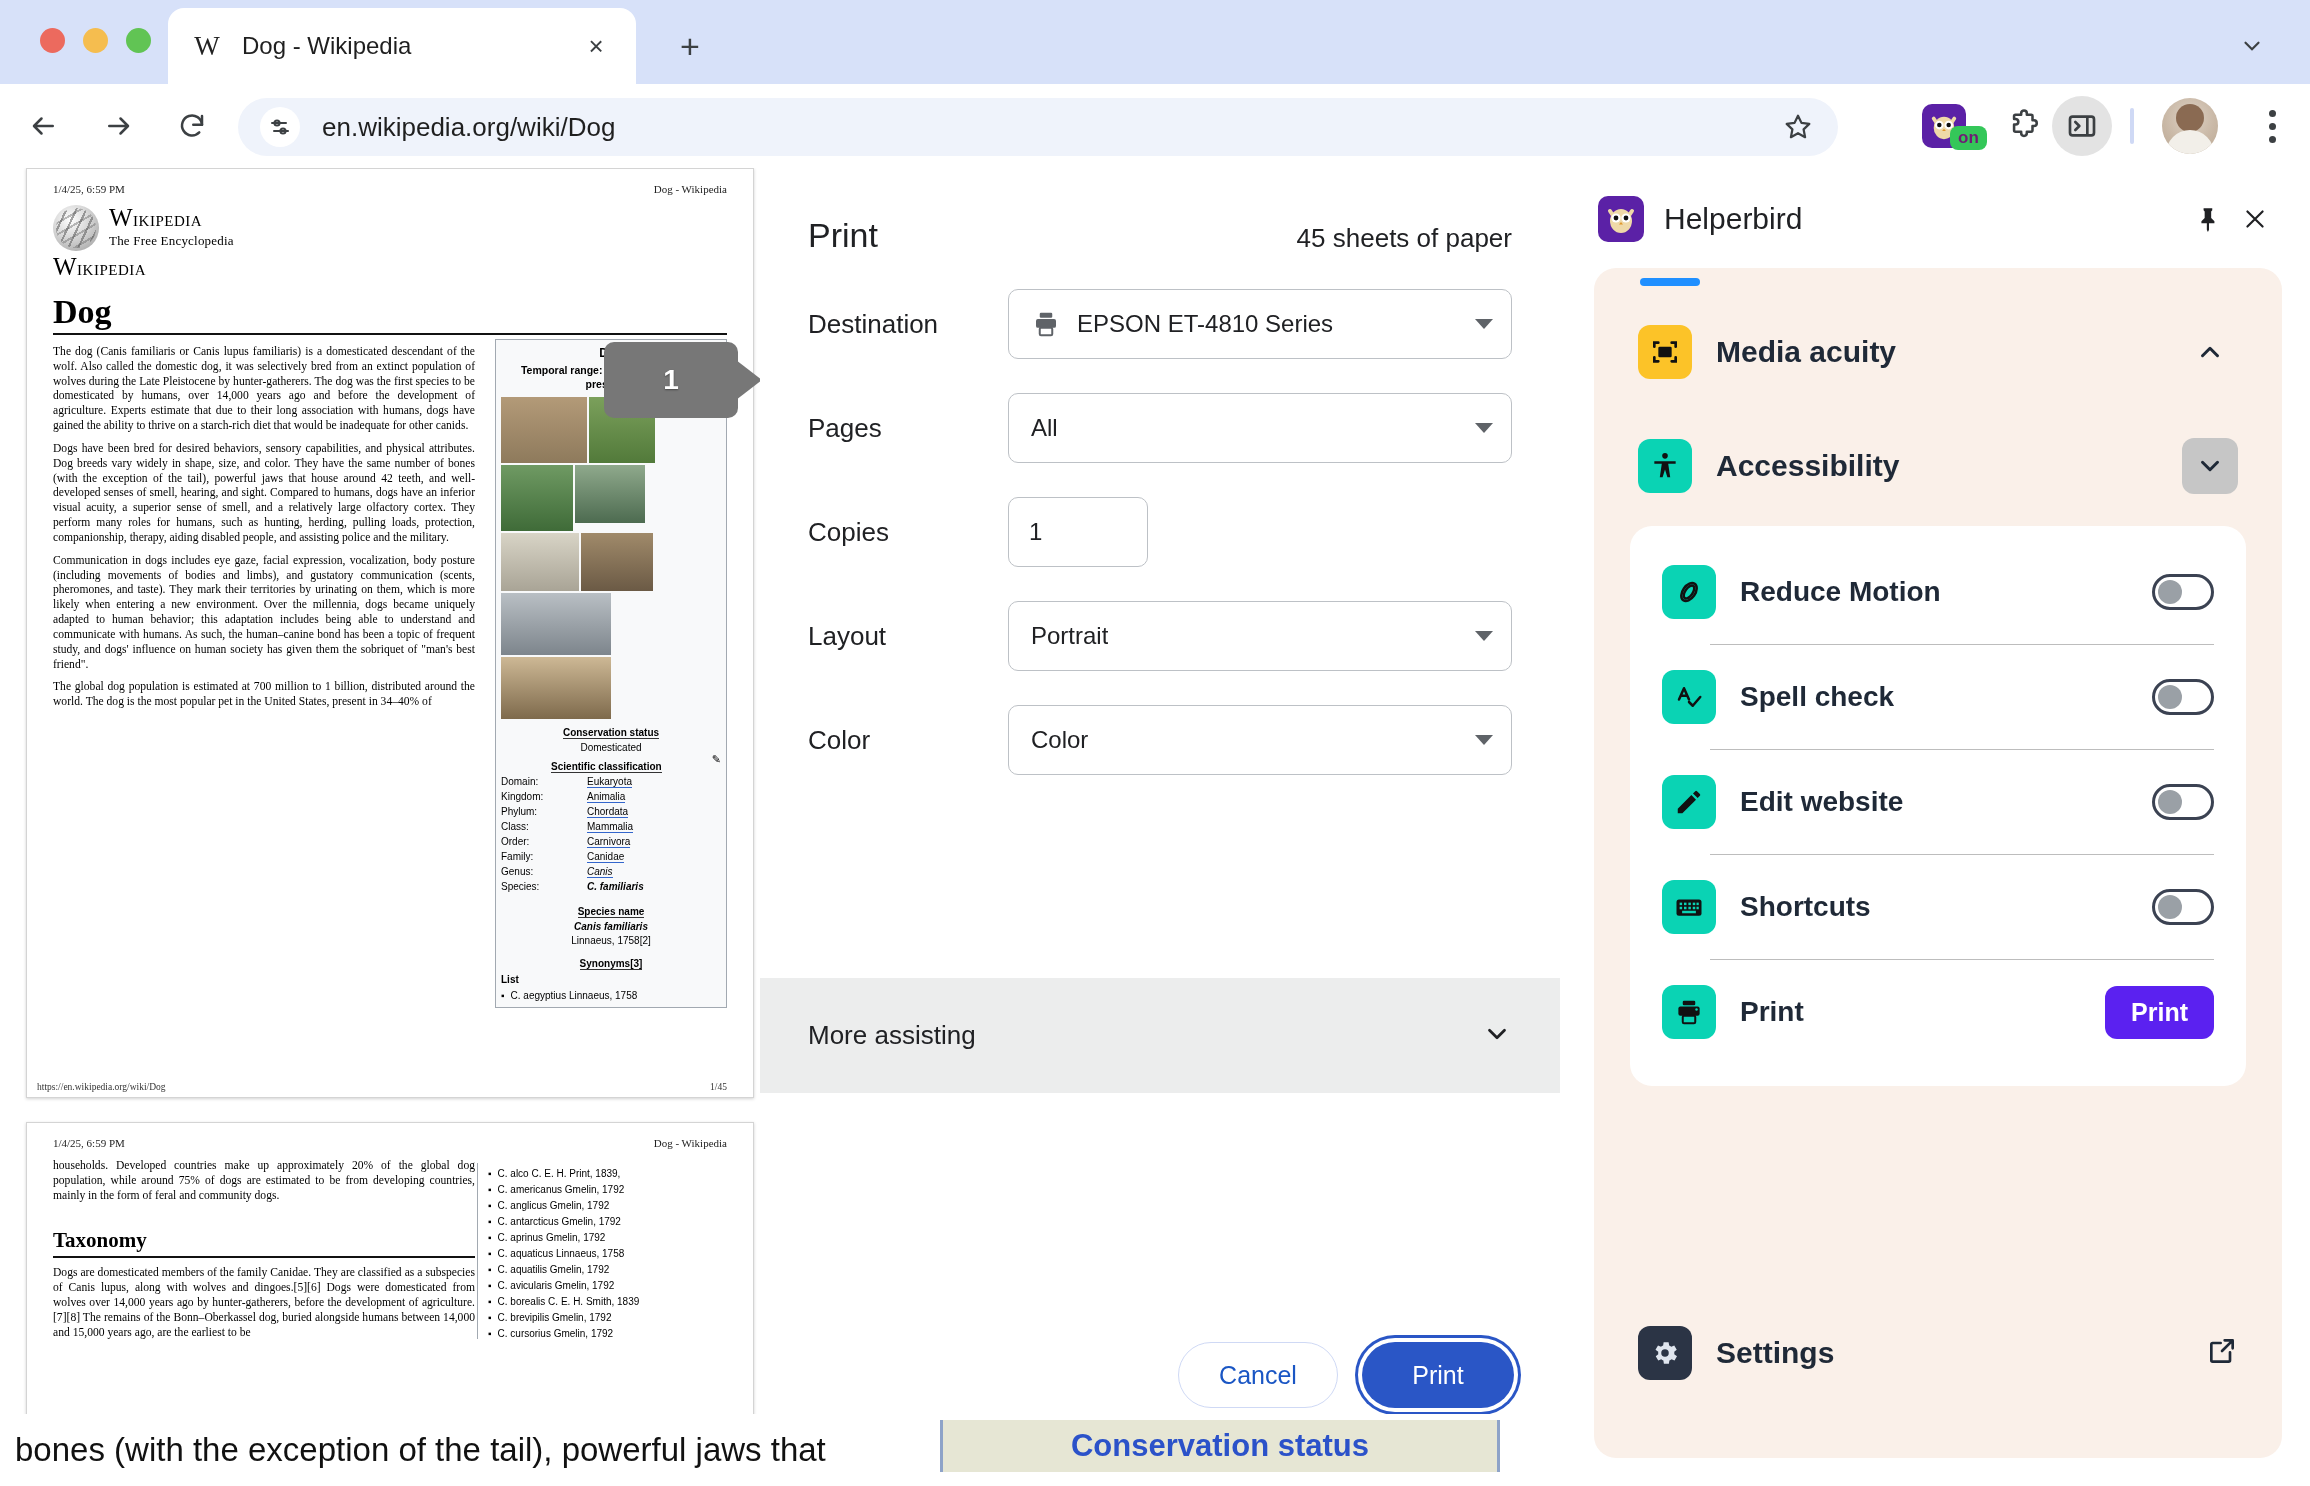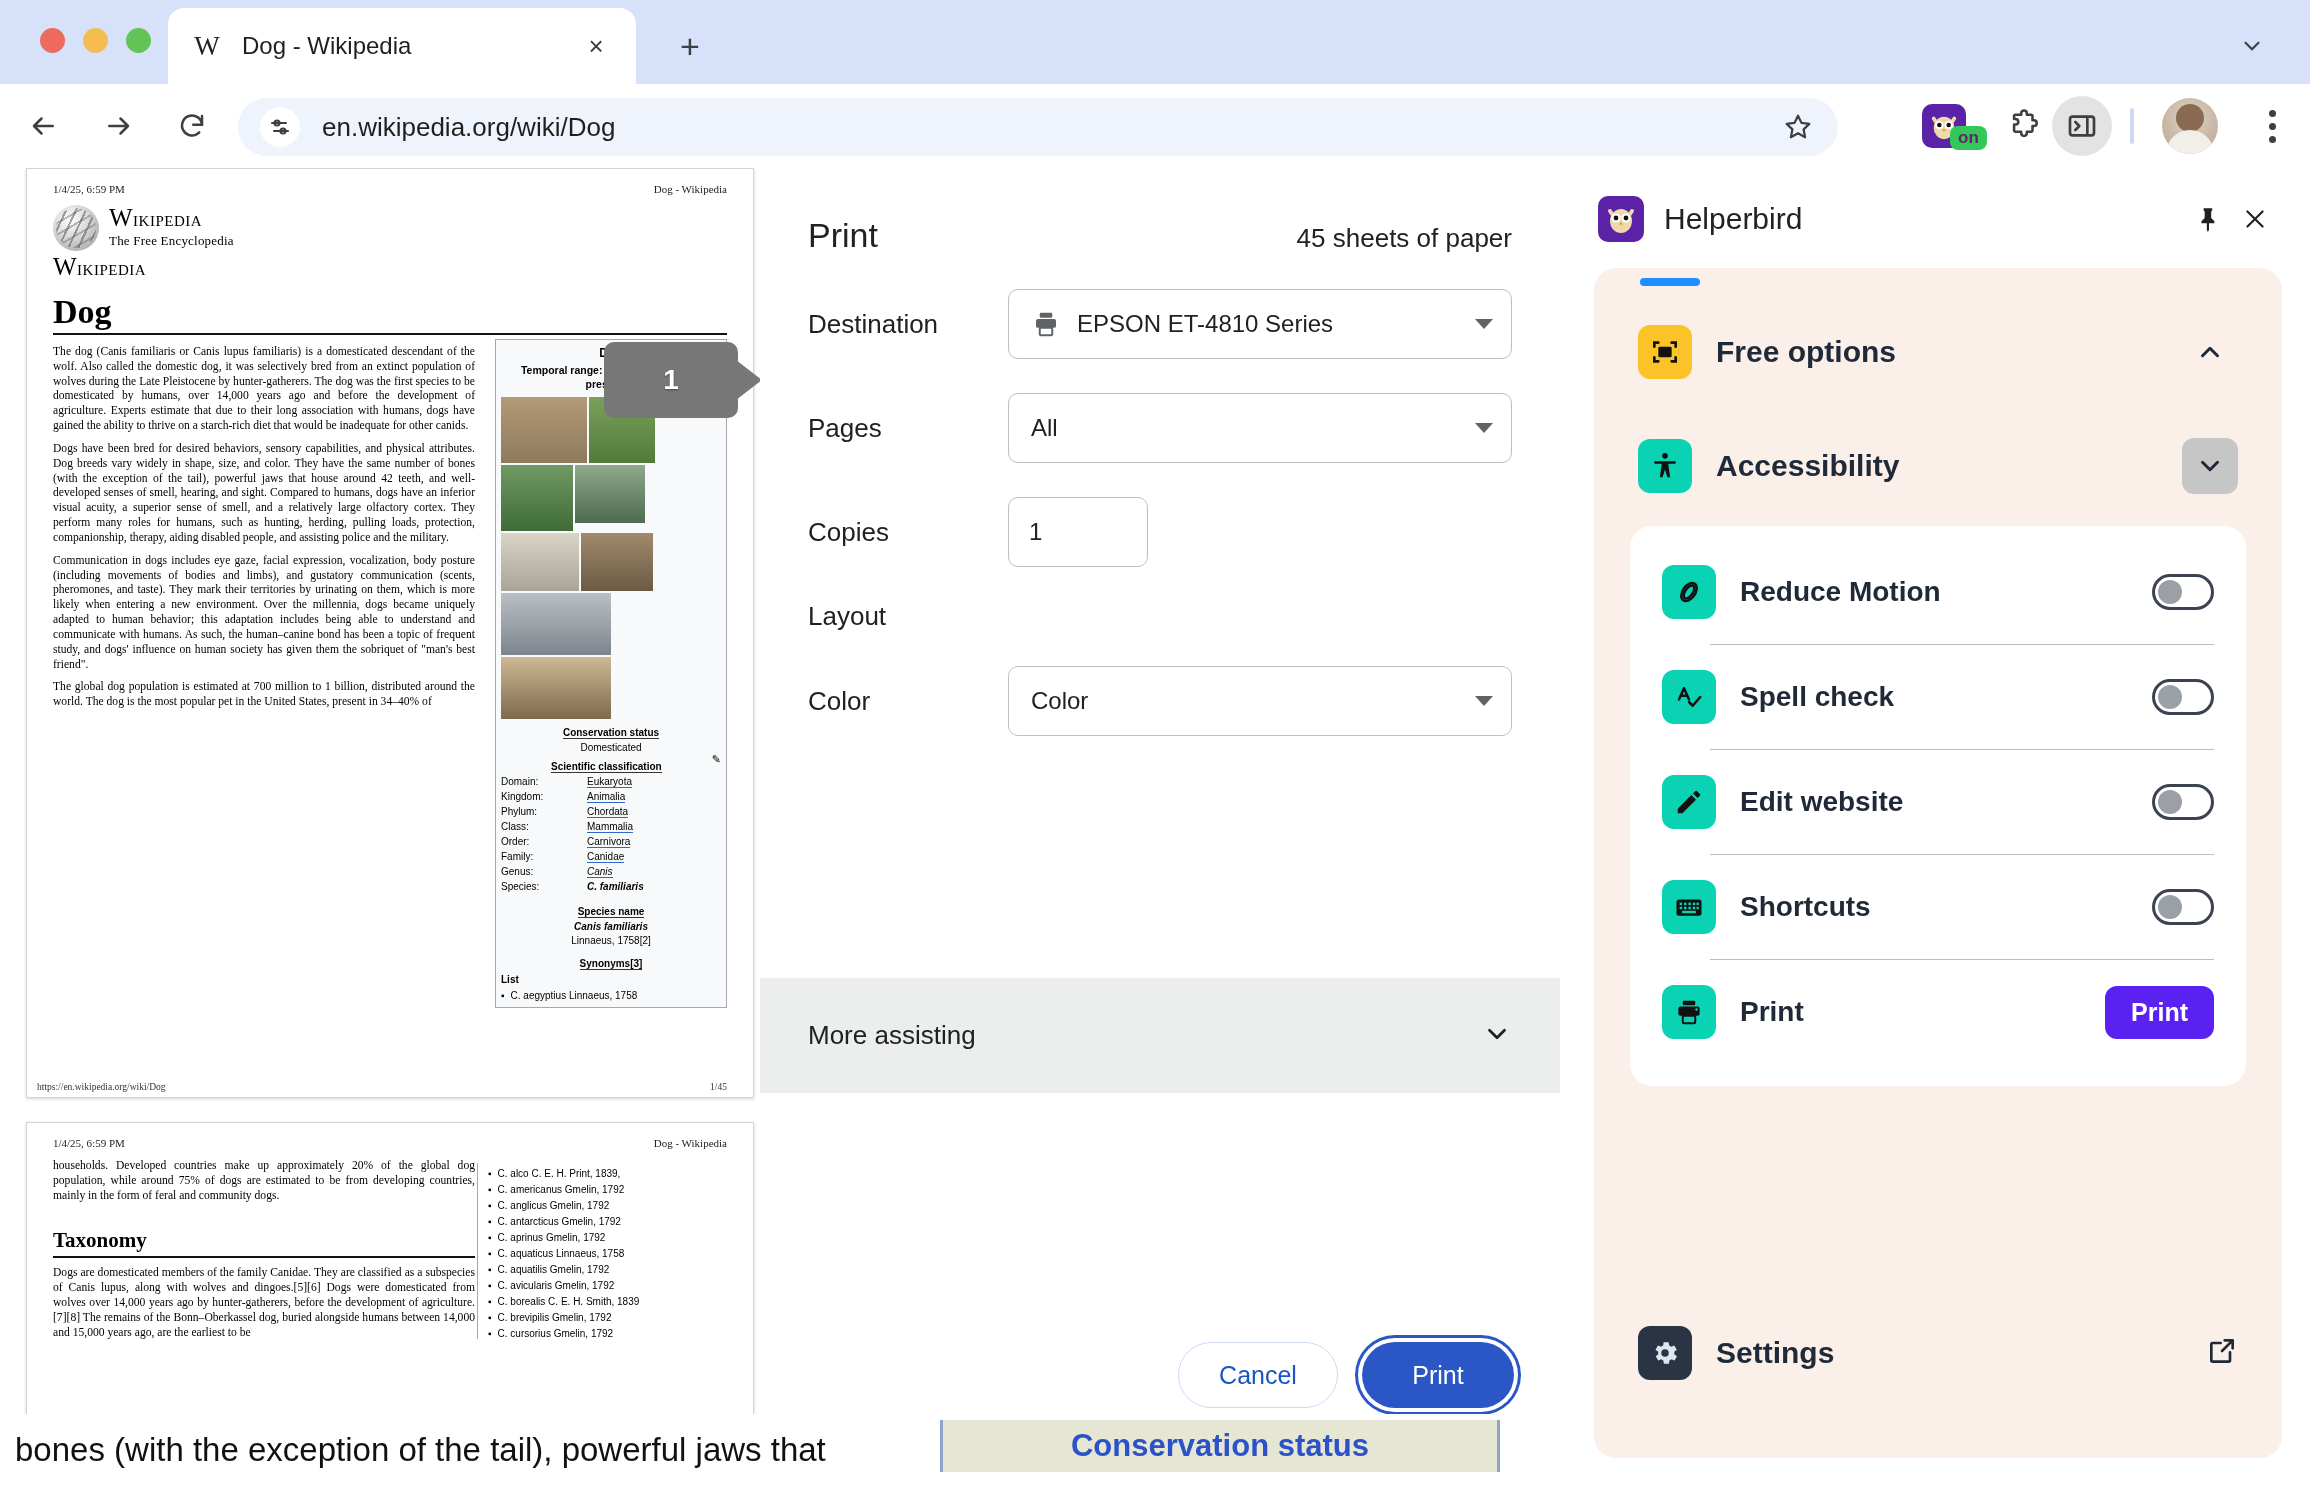--- a/index.html
+++ b/index.html
@@ -477,20 +477,24 @@
 
       <div class="pp-row">
         <span class="pp-label">Copies</span>
         <span class="copies">
           <span>1</span>
         </span>
       </div>
 
       <div class="pp-row">
         <span class="pp-label">Layout</span>
+        <span class="sel">
+          <span class="val">Portrait</span>
+          <span class="caret"></span>
+        </span>
       </div>
 
       <div class="pp-row">
         <span class="pp-label">Color</span>
         <span class="sel">
           <span class="val">Color</span>
           <span class="caret"></span>
         </span>
       </div>
 
@@ -538,21 +542,21 @@
       <div class="hb-body">
         <div class="hb-top-stub"></div>
 
         <div class="sec-row">
           <span class="sec-ic" style="background:#fcc328">
             <svg width="32" height="32" viewBox="0 0 24 24" fill="none" stroke="#111" stroke-width="2" stroke-linecap="round">
               <path d="M4 8V5h3M20 8V5h-3M4 16v3h3M20 16v3h-3"></path>
               <rect x="7" y="8" width="10" height="8" rx="1" fill="#111" stroke="none"></rect>
             </svg>
           </span>
-          <span class="sec-lbl">Free options</span>
+          <span class="sec-lbl">Media acuity</span>
           <span class="chev-btn">
             <svg width="30" height="30" viewBox="0 0 24 24">
                 <path d="M6 15l6-6 6 6" stroke="#1f2937" stroke-width="2.4" fill="none" stroke-linecap="round" stroke-linejoin="round"></path>
               </svg>
           </span>
         </div>
 
         <div class="sec-row">
           <span class="sec-ic" style="background:#0ad3b4">
             <svg width="32" height="32" viewBox="0 0 24 24" fill="#111">

